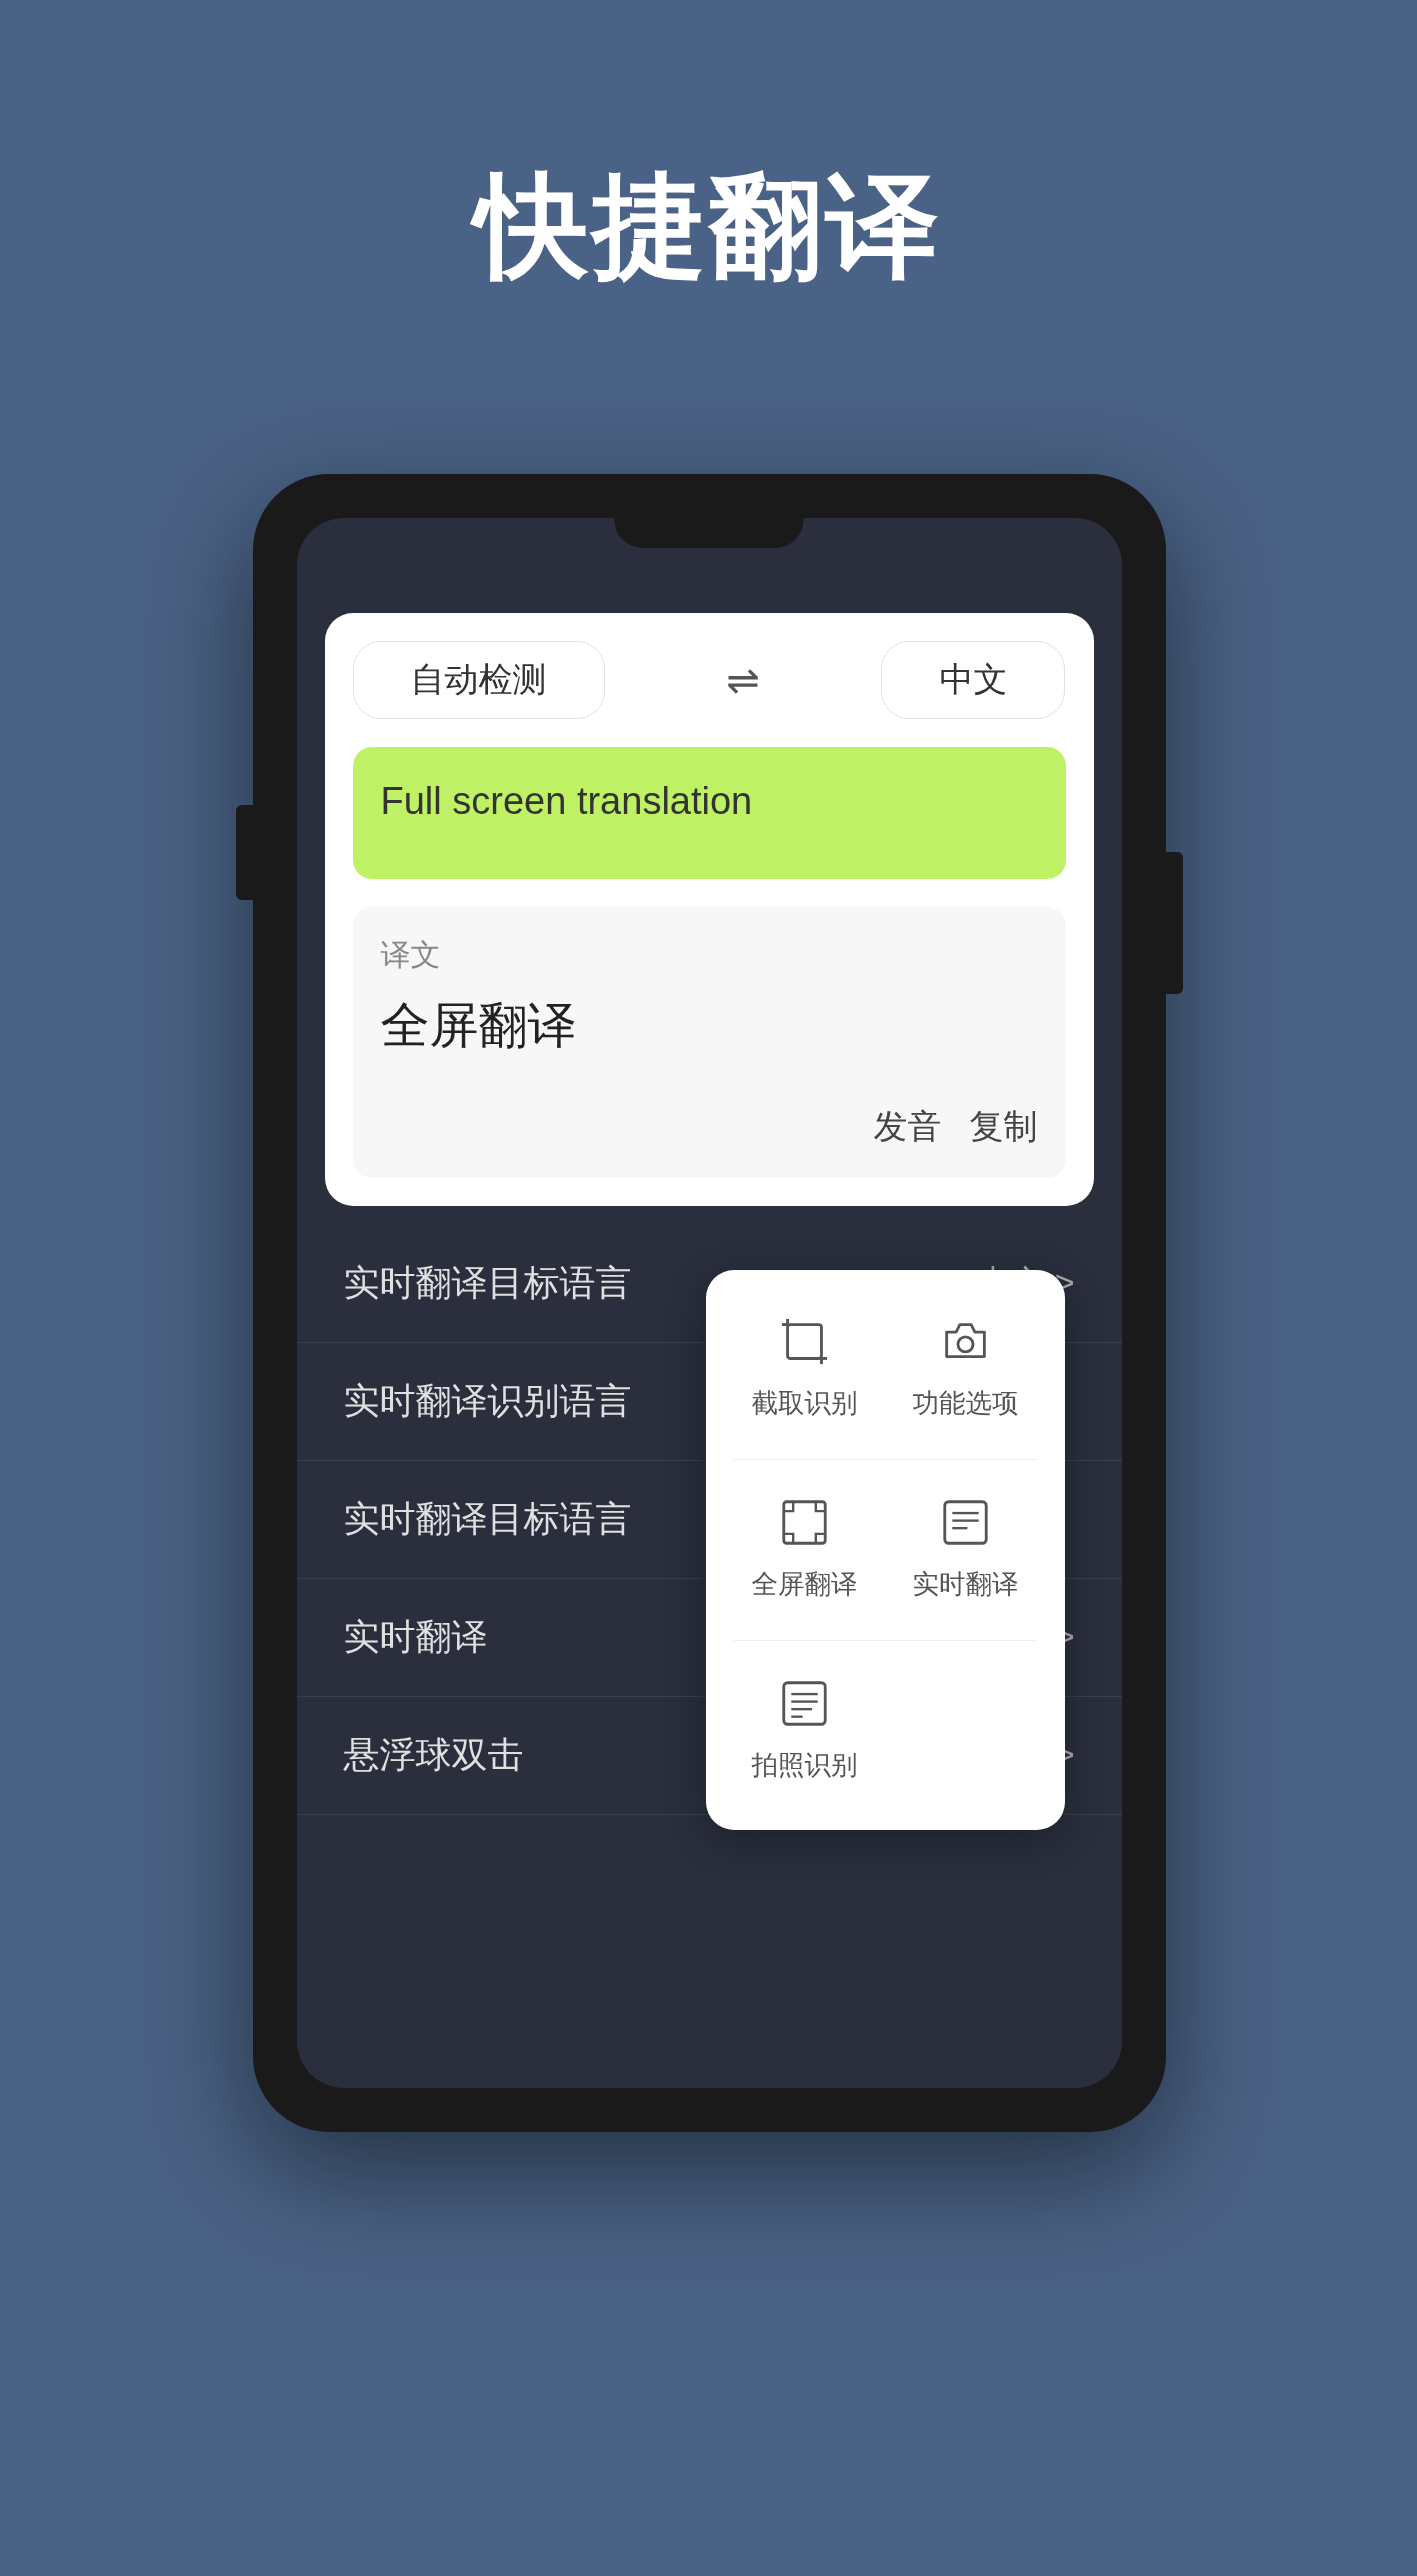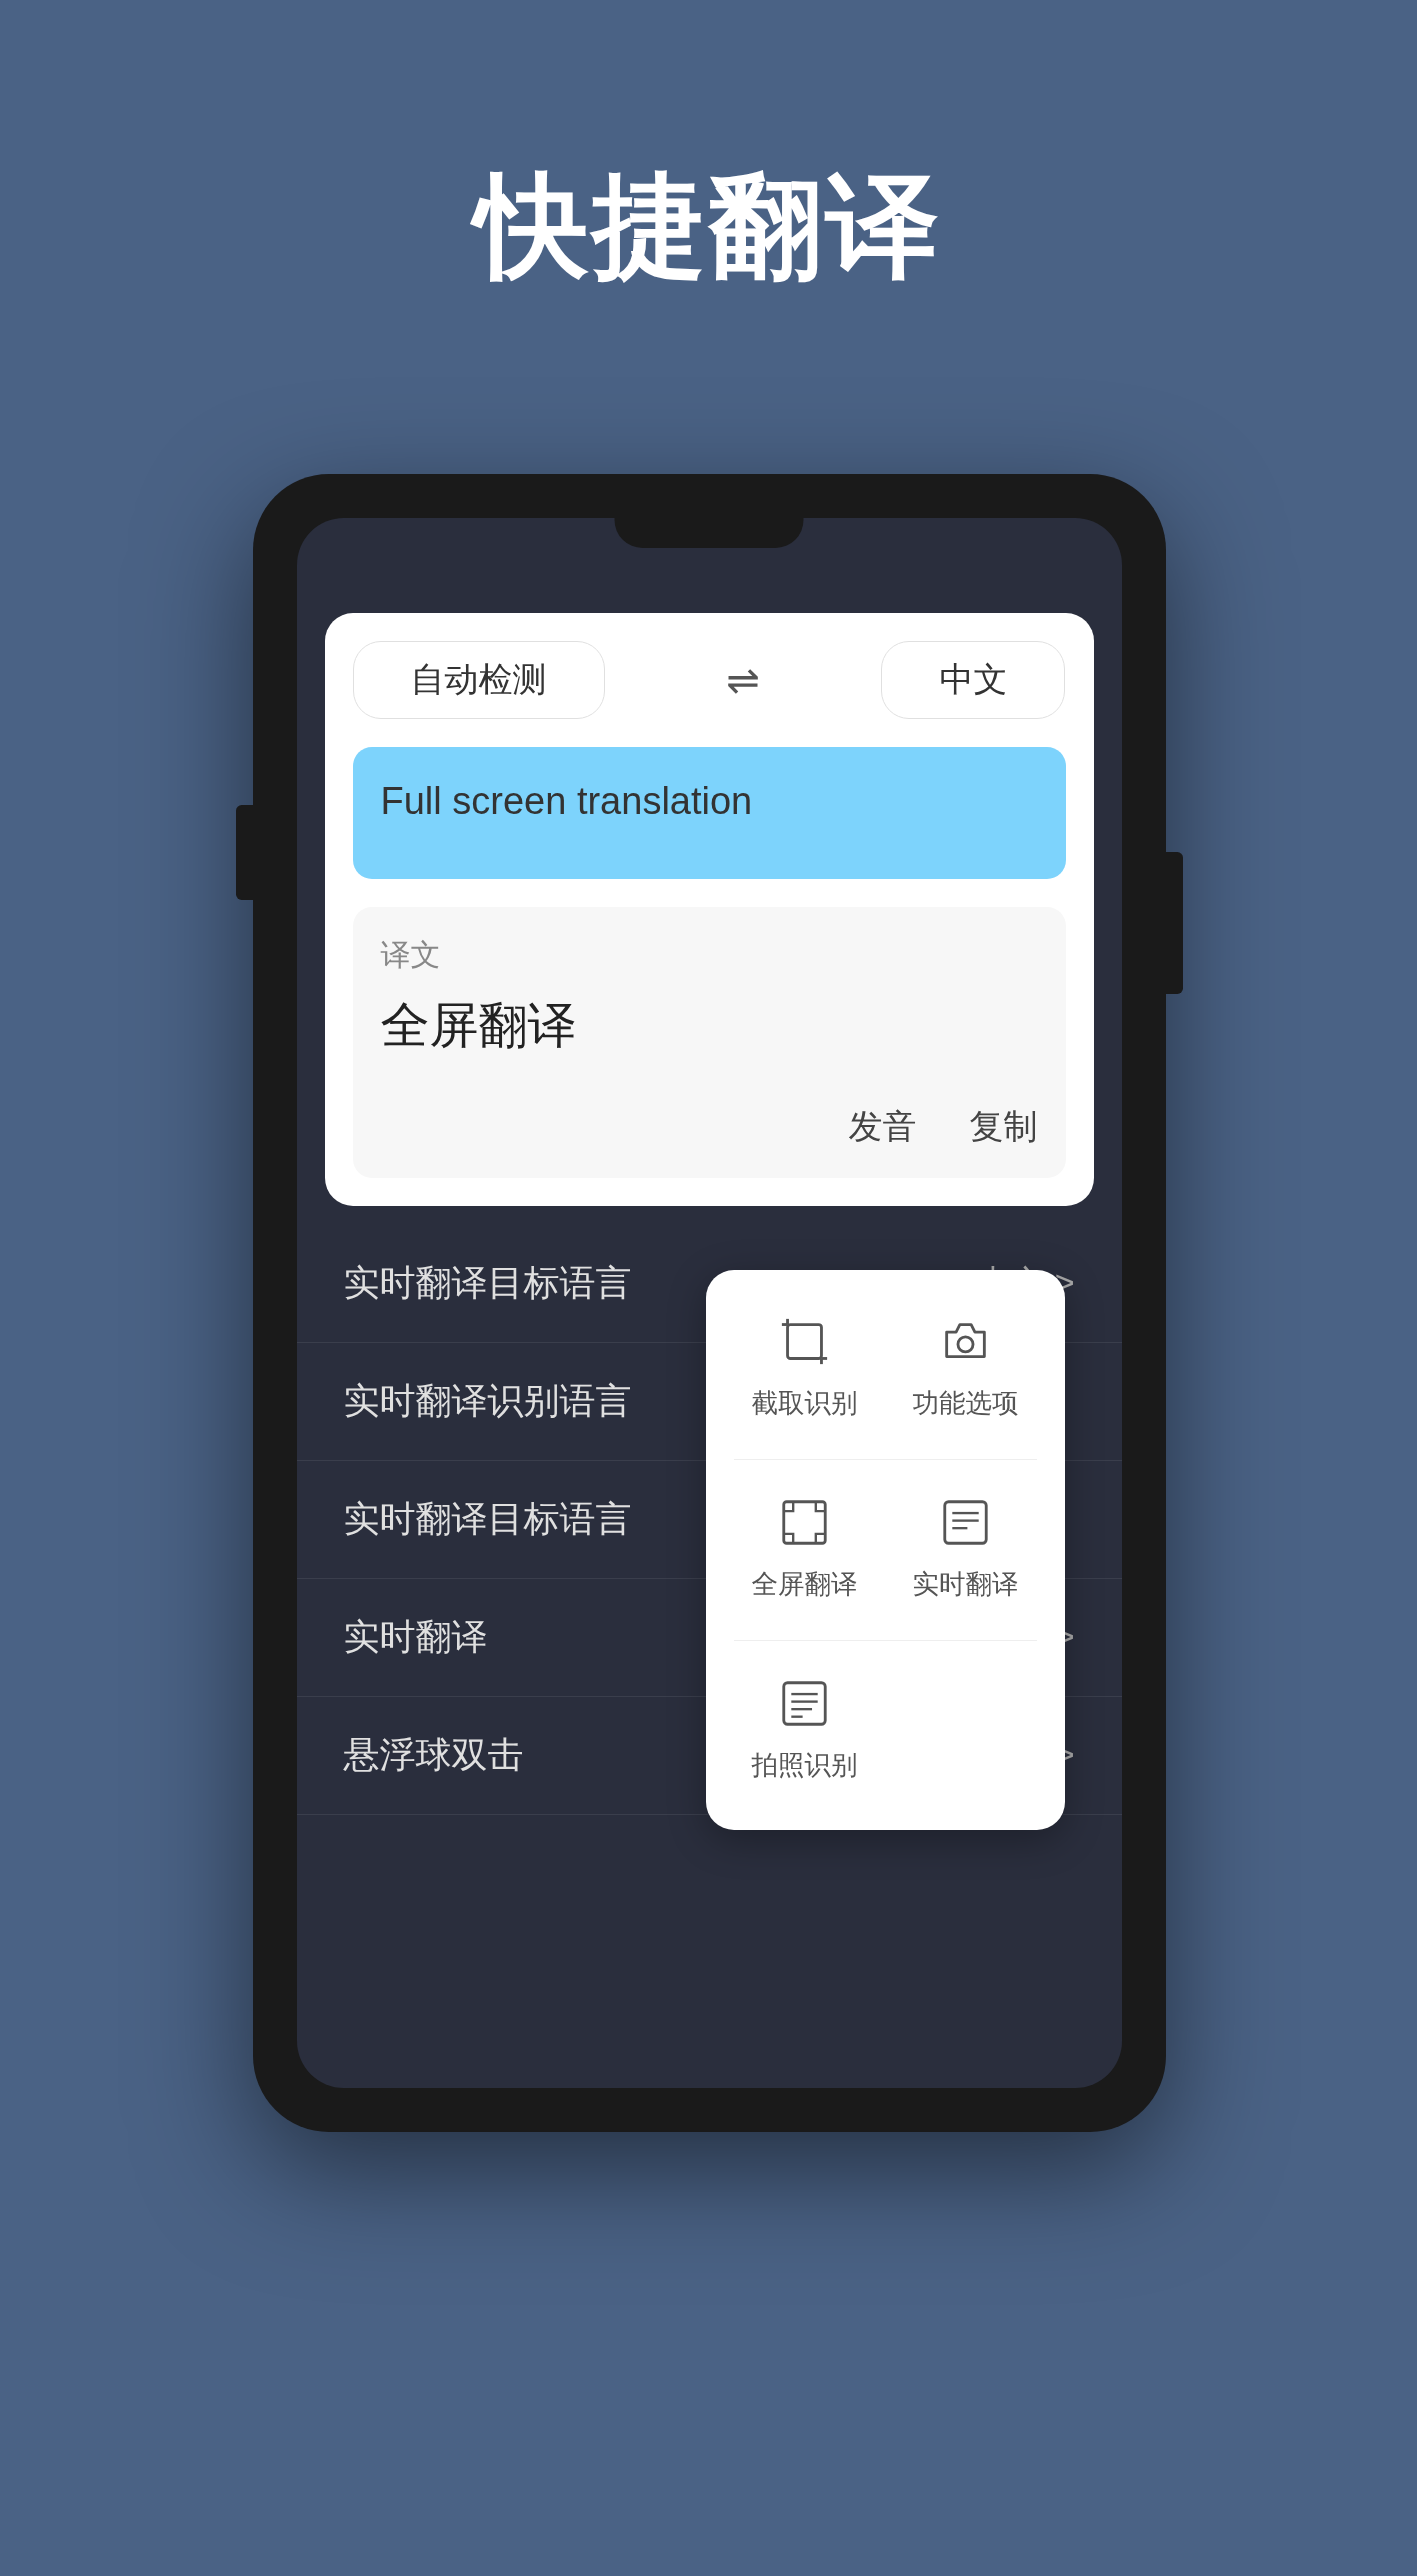--- a/index.html
+++ b/index.html
@@ -116,21 +116,21 @@
 
     .swap-icon {
       font-size: 40px;
       color: #555;
       display: flex;
       align-items: center;
       justify-content: center;
     }
 
     .input-area {
-      background: #7dd3fc;
+      background: #bef264;
       border-radius: 19px;
       padding: 28px;
       margin-bottom: 28px;
       min-height: 132px;
     }
 
     .input-text {
       font-size: 38px;
       color: #333;
       line-height: 1.4;
@@ -153,21 +153,21 @@
       font-size: 49px;
       color: #222;
       font-weight: 500;
       line-height: 1.4;
       margin-bottom: 28px;
     }
 
     .action-buttons-row {
       display: flex;
       justify-content: flex-end;
-      gap: 53px;
+      gap: 28px;
       margin-top: 44px;
     }
 
     .action-btn {
       font-size: 34px;
       color: #444;
       cursor: pointer;
       background: none;
       border: none;
     }

